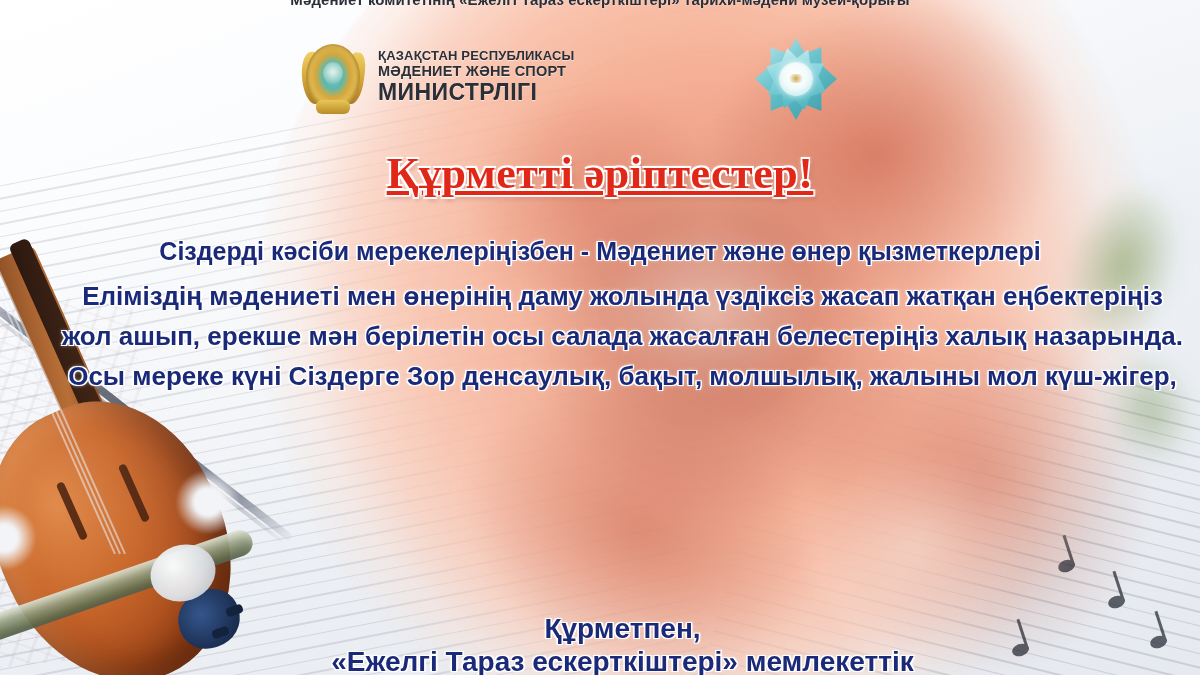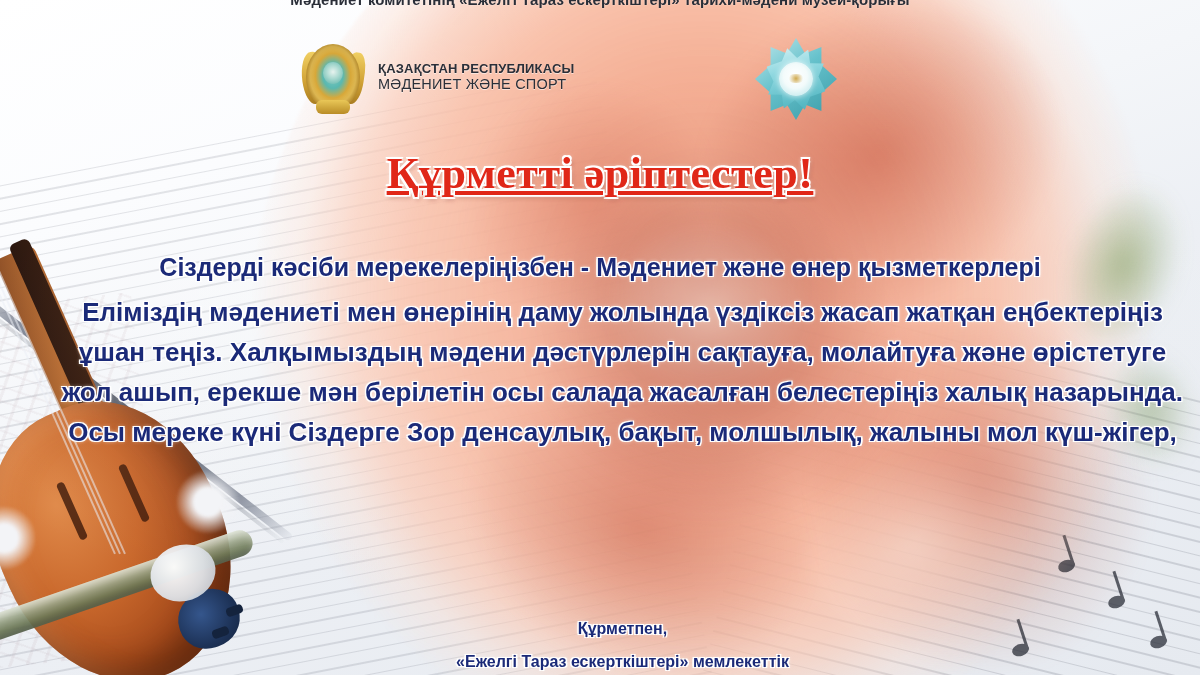--- a/index.html
+++ b/index.html
@@ -233,21 +233,21 @@
   }
   .emblem .e-base{
     position:absolute;left:16px;bottom:4px;width:34px;height:14px;border-radius:6px;
     background:linear-gradient(180deg,#e9c757,#b98c26);
   }
   .ministry-text{
     line-height:1.12;color:#2b2f38;
     text-shadow:0 1px 0 rgba(255,255,255,.55);
   }
   .ministry-text .l1{font-size:13px;font-weight:700;letter-spacing:.2px;}
-  .ministry-text .l2{font-size:14.5px;font-weight:400;letter-spacing:.2px;}
+  .ministry-text .l2{font-size:14.5px;font-weight:700;letter-spacing:.2px;}
   .ministry-text .l3{font-size:23px;font-weight:700;letter-spacing:.4px;}
 
   .logo-museum{
     position:absolute;left:755px;top:4px;width:82px;height:82px;
   }
   .star8{
     position:absolute;inset:0;
     background:linear-gradient(145deg,#bfeaf0,#5fc3cf 45%,#2f9aa8 100%);
     clip-path:polygon(50% 0%,61% 19%,81% 11%,81% 33%,100% 50%,81% 67%,81% 89%,61% 81%,50% 100%,39% 81%,19% 89%,19% 67%,0% 50%,19% 33%,19% 11%,39% 19%);
     opacity:.95;
@@ -290,29 +290,29 @@
   }
   .body-block .ln{
     display:block;
     white-space:nowrap;
     text-shadow:
       -1.4px -1.4px 0 #ffffff, 1.4px -1.4px 0 #ffffff,
       -1.4px  1.4px 0 #ffffff, 1.4px  1.4px 0 #ffffff,
        0 0 4px rgba(255,255,255,.9);
   }
   .para1 .ln{font-size:25px;line-height:38px;}
-  .para1{margin-bottom:6px;margin-top:16px;}
+  .para1{margin-bottom:6px;}
   .para2 .ln{font-size:26px;line-height:40px;padding-left:45px;}
 
   .signature{
     position:absolute;left:0;right:0;top:612px;
     text-align:center;color:#1b2a78;font-weight:700;
   }
   .signature .ln{
-    display:block;white-space:nowrap;font-size:16px;line-height:33px;
+    display:block;white-space:nowrap;font-size:28px;line-height:33px;
     text-shadow:
       -1.4px -1.4px 0 #ffffff, 1.4px -1.4px 0 #ffffff,
       -1.4px  1.4px 0 #ffffff, 1.4px  1.4px 0 #ffffff,
        0 0 4px rgba(255,255,255,.9);
     margin-left: 45px;
   }
 </style>
 </head>
 <body>
 
@@ -374,40 +374,40 @@
         <div class="emblem">
           <div class="e-wingL"></div>
           <div class="e-wingR"></div>
           <div class="e-disc"></div>
           <div class="e-center"></div>
           <div class="e-base"></div>
         </div>
         <div class="ministry-text">
           <div class="l1">ҚАЗАҚСТАН РЕСПУБЛИКАСЫ</div>
           <div class="l2">МӘДЕНИЕТ ЖӘНЕ СПОРТ</div>
+          <div class="l3">МИНИСТРЛІГІ</div>
         </div>
       </div>
 
       <div class="logo-museum">
         <div class="star8"></div>
         <div class="star8 inner"></div>
         <div class="star-core"></div>
       </div>
 
     </div>
 
     <div class="title">Құрметті әріптестер!</div>
 
     <div class="body-block">
       <div class="para1">
         <span class="ln">Сіздерді кәсіби мерекелеріңізбен - Мәдениет және өнер қызметкерлері</span>
       </div>
       <div class="para2">
         <span class="ln">Еліміздің мәдениеті мен өнерінің даму жолында үздіксіз жасап жатқан еңбектеріңіз</span>
-        <span class="ln">ұшан теңіз. Халқымыздың мәдени дәстүрлерін сақтауға, молайтуға және өрістетуге</span>
         <span class="ln">жол ашып, ерекше мән берілетін осы салада жасалған белестеріңіз халық назарында.</span>
         <span class="ln">Осы мереке күні Сіздерге Зор денсаулық, бақыт, молшылық, жалыны мол күш-жігер,</span>
       </div>
     </div>
 
     <div class="signature">
       <span class="ln">Құрметпен,</span>
       <span class="ln">«Ежелгі Тараз ескерткіштері» мемлекеттік</span>
     </div>
 

